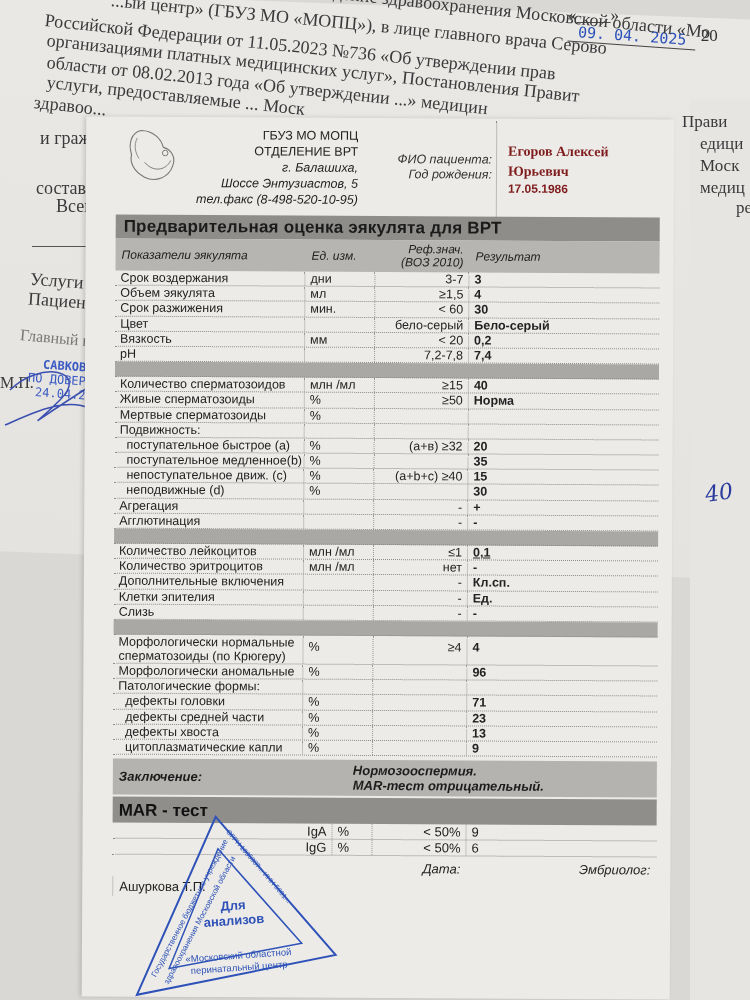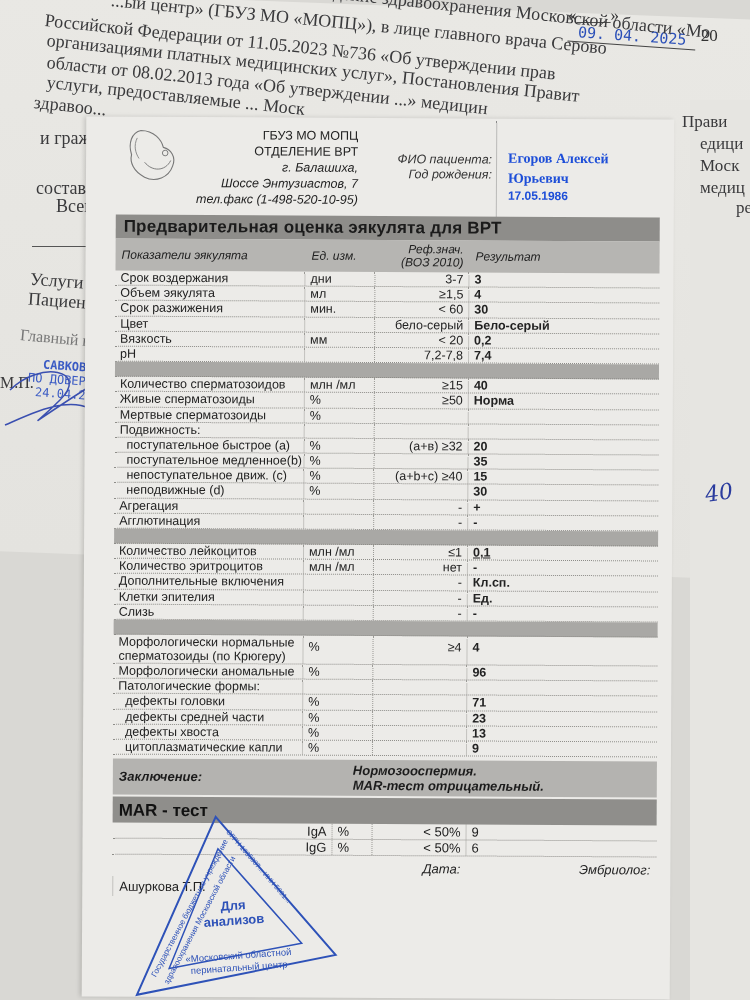--- a/index.html
+++ b/index.html
@@ -42,21 +42,21 @@
     transform: rotate(0.3deg);
   }
   .sheet-inner { position: absolute; left: 30px; top: 0; width: 544px; }
 
   .header { position: relative; height: 98px; }
   .logo { position: absolute; left: 8px; top: 8px; width: 56px; height: 60px; }
   .org { position: absolute; left: 60px; top: 10px; width: 182px; text-align: right; font-size: 12.5px; color: #222; line-height: 16px; }
   .org .it { font-style: italic; }
   .pat-labels { position: absolute; left: 270px; top: 34px; width: 106px; text-align: right; font-style: italic; font-size: 12.5px; color: #333; line-height: 15px; }
   .pat-divider { position: absolute; left: 380px; top: 2px; height: 96px; border-left: 1px dotted #888; }
-  .pat-values { position: absolute; left: 392px; top: 30px; font-size: 13px; color: #1d4ed8; }
+  .pat-values { position: absolute; left: 392px; top: 23px; font-size: 13px; color: #7f1d1d; }
   .pat-name { font-family: "Liberation Serif", serif; font-weight: bold; font-size: 14px; line-height: 20px; }
   .pat-dob { font-weight: bold; font-size: 12px; }
 
   .title-bar {
     height: 24px; background: #8e8d8a; color: #1b1b1b;
     font-weight: bold; font-size: 17px; padding-left: 8px; line-height: 24px;
     letter-spacing: 0.2px;
   }
   .col-head {
     display: grid; grid-template-columns: 190px 70px 94px 190px;
@@ -158,22 +158,22 @@
       <svg class="logo" viewBox="0 0 60 64">
         <path d="M18 6 C8 8, 4 20, 8 32 C6 40, 10 50, 22 56 C34 62, 48 56, 52 44 C56 34, 50 26, 42 24 C40 16, 32 6, 18 6 Z" fill="none" stroke="#777" stroke-width="1.2"></path>
         <path d="M22 40 C30 50, 44 50, 50 38" fill="none" stroke="#777" stroke-width="1"></path>
         <circle cx="44" cy="30" r="3" fill="none" stroke="#777"></circle>
         <path d="M14 14 C10 22, 12 30, 16 36" fill="none" stroke="#888"></path>
       </svg>
       <div class="org">
         <div>ГБУЗ МО МОПЦ</div>
         <div>ОТДЕЛЕНИЕ ВРТ</div>
         <div class="it">г. Балашиха,</div>
-        <div class="it">Шоссе Энтузиастов, 7</div>
-        <div class="it">тел.факс (1-498-520-10-95)</div>
+        <div class="it">Шоссе Энтузиастов, 5</div>
+        <div class="it">тел.факс (8-498-520-10-95)</div>
       </div>
       <div class="pat-labels">
         <div>ФИО пациента:</div>
         <div>Год рождения:</div>
       </div>
       <div class="pat-divider"></div>
       <div class="pat-values">
         <div class="pat-name" style="width:130px;">Егоров Алексей Юрьевич</div>
         <div class="pat-dob">17.05.1986</div>
       </div>

